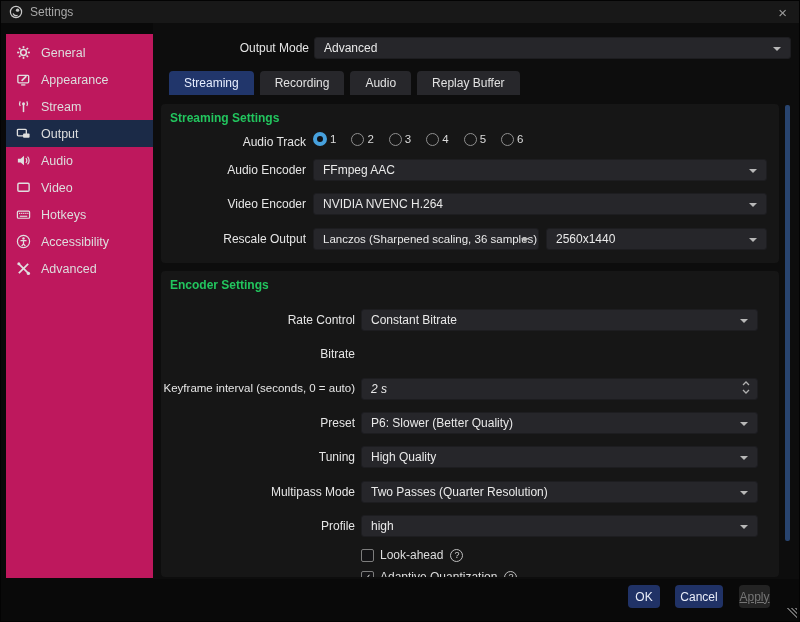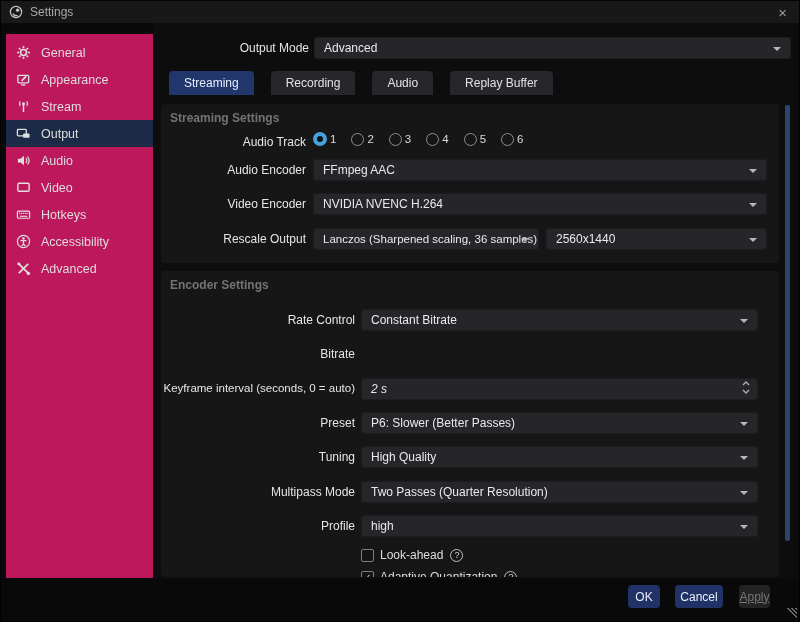--- a/index.html
+++ b/index.html
@@ -23,27 +23,27 @@
 
   .rlabel{position:absolute;font-size:12px;color:#e5e5e5;text-align:right;white-space:nowrap;}
 
   .select,.spinbox{position:absolute;height:22px;background:#26262a;border:1px solid #1d1d20;border-radius:3px;
     display:flex;align-items:center;padding:0 26px 0 9px;font-size:12px;color:#e9e9e9;white-space:nowrap;overflow:hidden;}
   .select .tri{position:absolute;right:9px;top:9px;width:0;height:0;border-left:4px solid transparent;border-right:4px solid transparent;border-top:4px solid #b8b8b8;}
   .spin-arrows{position:absolute;right:7px;top:2px;display:flex;flex-direction:column;gap:3px;align-items:center;}
   .spin-arrows svg{display:block;}
 
   
-  .tabs{position:absolute;left:168px;top:70px;display:flex;gap:17px;height:24px;}
+  .tabs{position:absolute;left:168px;top:70px;display:flex;gap:6px;height:24px;}
   .tab{height:24px;display:flex;align-items:center;padding:0 15px;font-size:12px;color:#e2e2e2;background:#27272b;border-radius:4px 4px 0 0;}
   .tab.active{background:#21366b;color:#e8efff;}
 
   
   .card{position:absolute;background:#161616;border-radius:4px;}
-  .card-title{position:absolute;left:9px;top:7px;font-size:12px;font-weight:bold;color:#737373;}
+  .card-title{position:absolute;left:9px;top:7px;font-size:12px;font-weight:bold;color:#22c55e;}
 
   
   .radio-group{position:absolute;display:flex;align-items:center;gap:15px;}
   .radio-item{display:flex;align-items:center;gap:3px;}
   .radio{width:13px;height:13px;border-radius:50%;border:1px solid #8f8f8f;background:transparent;}
   .radio.on{border:4px solid #47a1dd;background:#101014;width:14px;height:14px;}
   .radio-item span{font-size:11.5px;color:#dcdcdc;}
 
   
   .check-row{position:absolute;display:flex;align-items:center;gap:6px;}
@@ -253,21 +253,21 @@
             <polyline points="1,4 4,1 7,4" fill="none" stroke="#b0b0b0" stroke-width="1.3"></polyline>
           </svg>
           <svg width="8" height="5" viewBox="0 0 8 5">
             <polyline points="1,1 4,4 7,1" fill="none" stroke="#b0b0b0" stroke-width="1.3"></polyline>
           </svg>
         </span>
     </div>
 
     <div class="rlabel" style="left:0;top:145px;width:194px;">Preset</div>
     <div class="select" style="left:200px;top:141px;width:397px;">
-      <span>P6: Slower (Better Passes)</span>
+      <span>P6: Slower (Better Quality)</span>
         <span class="tri"></span>
     </div>
 
     <div class="rlabel" style="left:0;top:179px;width:194px;">Tuning</div>
     <div class="select" style="left:200px;top:175px;width:397px;">
       <span>High Quality</span>
         <span class="tri"></span>
     </div>
 
     <div class="rlabel" style="left:0;top:214px;width:194px;">Multipass Mode</div>

